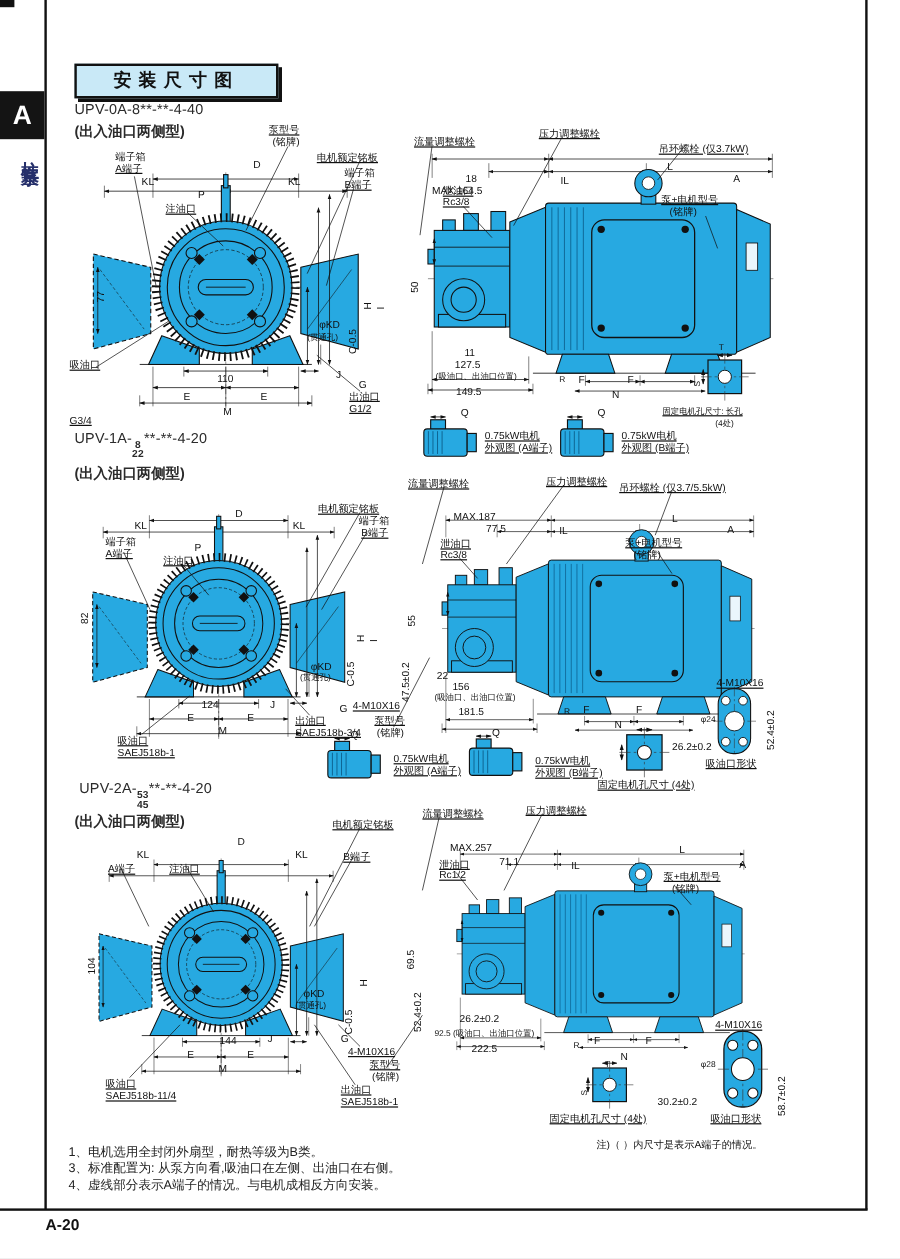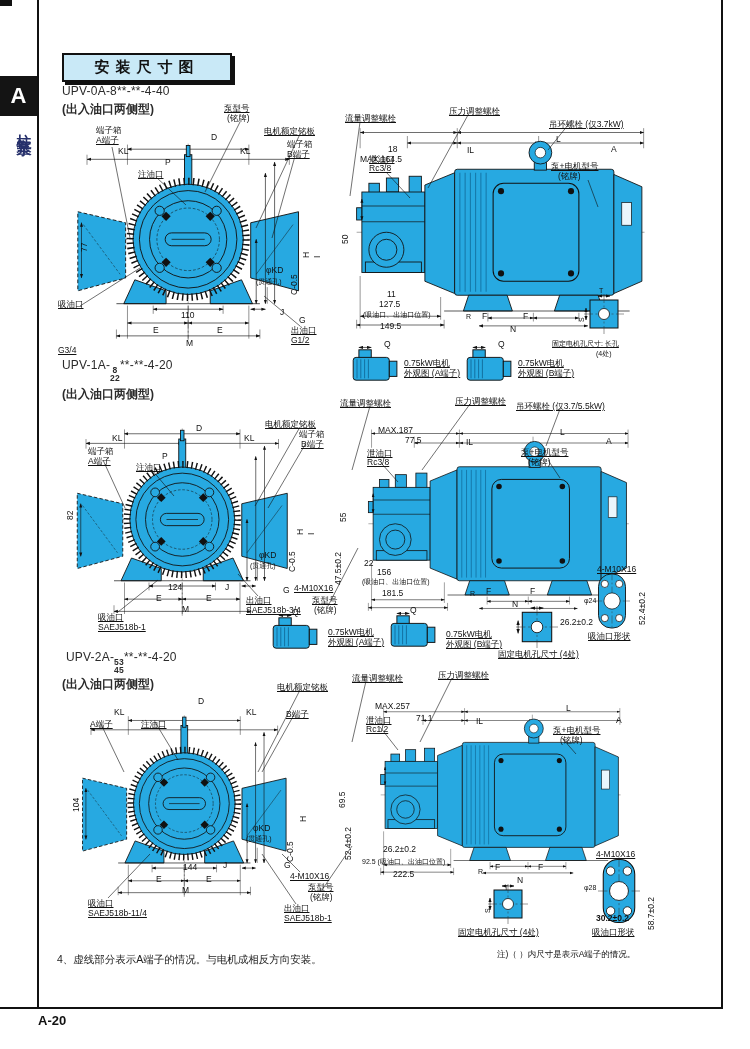--- a/index.html
+++ b/index.html
@@ -456,24 +456,26 @@
       <span class="lbl" style="left: 393px; top: 870px;">222.5</span>
       <span class="lbl s" style="left: 478px; top: 868px;">R</span>
       <span class="lbl" style="left: 495px; top: 863px;">F</span>
       <span class="lbl" style="left: 538px; top: 863px;">F</span>
       <span class="lbl" style="left: 517px; top: 876px;">N</span>
       <span class="lbl s" style="left: 504px; top: 884px;">T</span>
       <span class="lbl v s" style="left: 484px; top: 913px;">S</span>
       <span class="lbl u" style="left: 458px; top: 928px;">固定电机孔尺寸 (4处)</span>
       <span class="lbl u" style="left: 596px; top: 850px;">4-M10X16</span>
       <span class="lbl s" style="left: 584px; top: 884px;">φ28</span>
-      <span class="lbl" style="left: 596px; top: 914px; font-weight: bold;">30.2±0.2</span>
+      <span class="lbl" style="left: 548px; top: 914px;">30.2±0.2</span>
       <span class="lbl u" style="left: 592px; top: 928px;">吸油口形状</span>
       <span class="lbl v" style="left: 647px; top: 930px;">58.7±0.2</span>
       <span class="lbl" style="left: 497px; top: 950px;">注)（ ）内尺寸是表示A端子的情况。</span>
     </div>
 
   <div class="abs" style="left:57px;top:953px;">
+    <div class="note-line">1、电机选用全封闭外扇型，耐热等级为B类。</div>
+    <div class="note-line">3、标准配置为: 从泵方向看,吸油口在左侧、出油口在右侧。</div>
     <div class="note-line">4、虚线部分表示A端子的情况。与电机成相反方向安装。</div>
   </div>
 
   <div class="abs" id="page-num" style="left:38px;top:1013px;">A-20</div>
 </div>
 
 </body></html>

